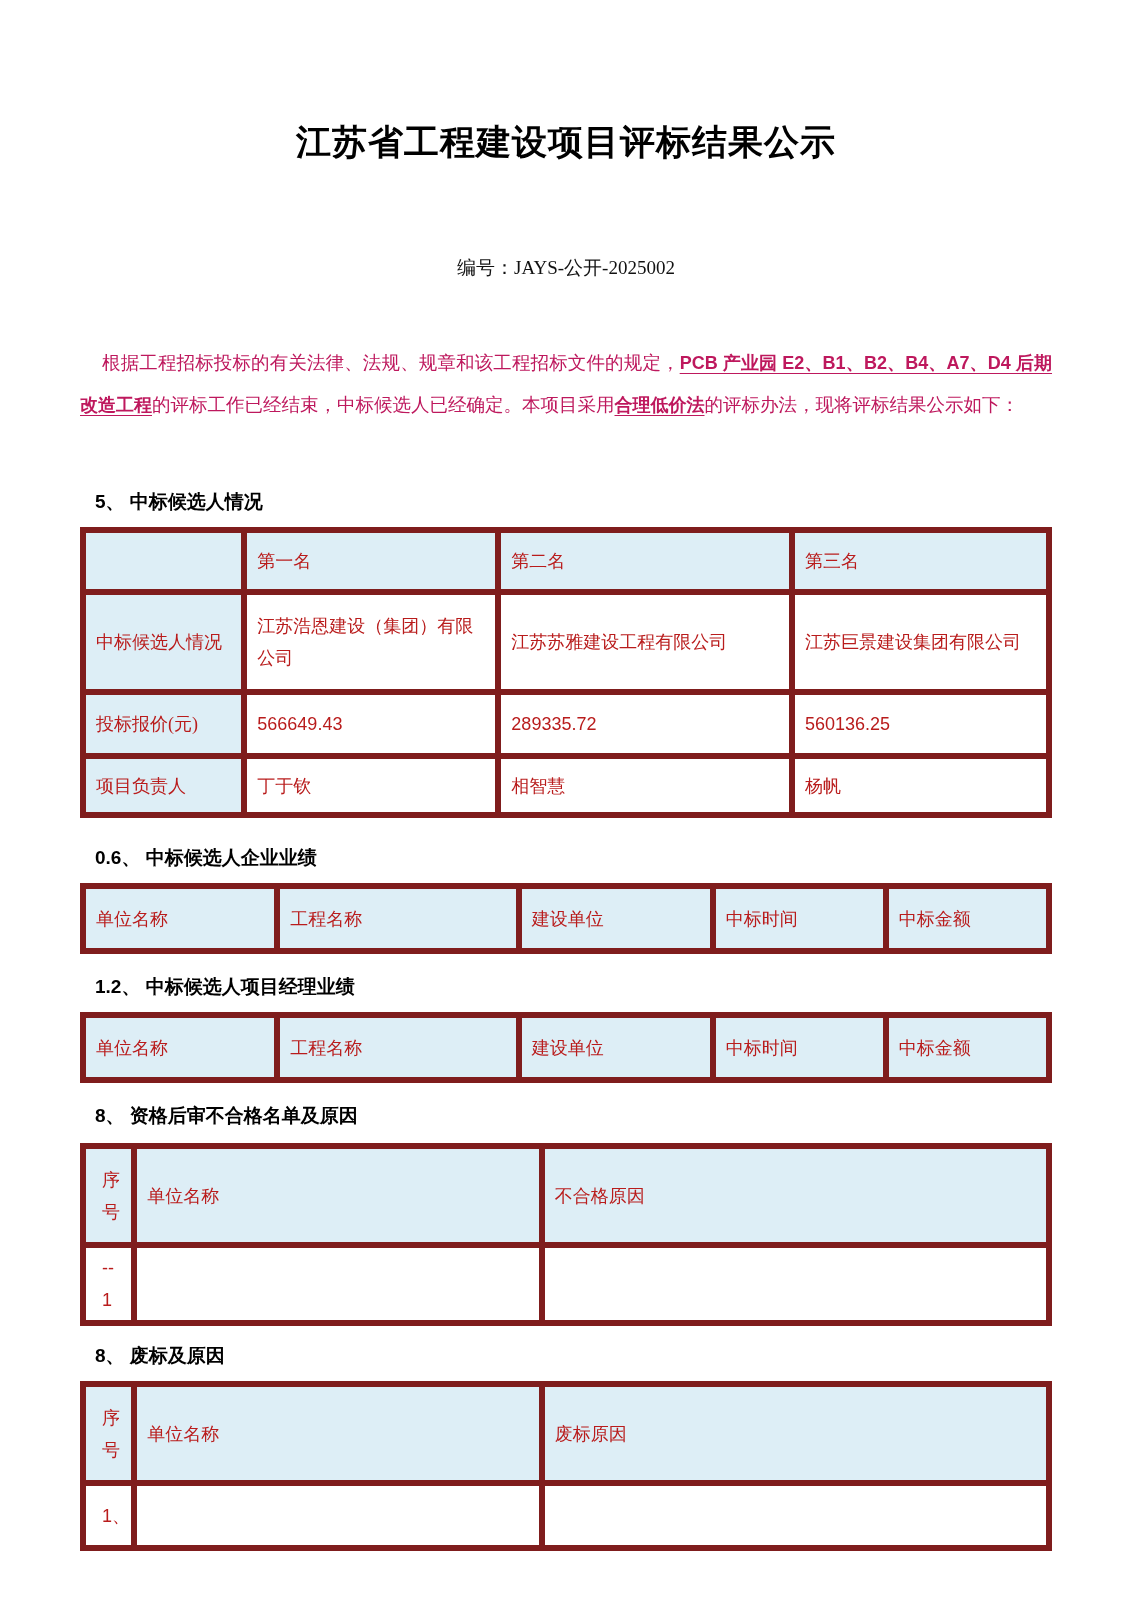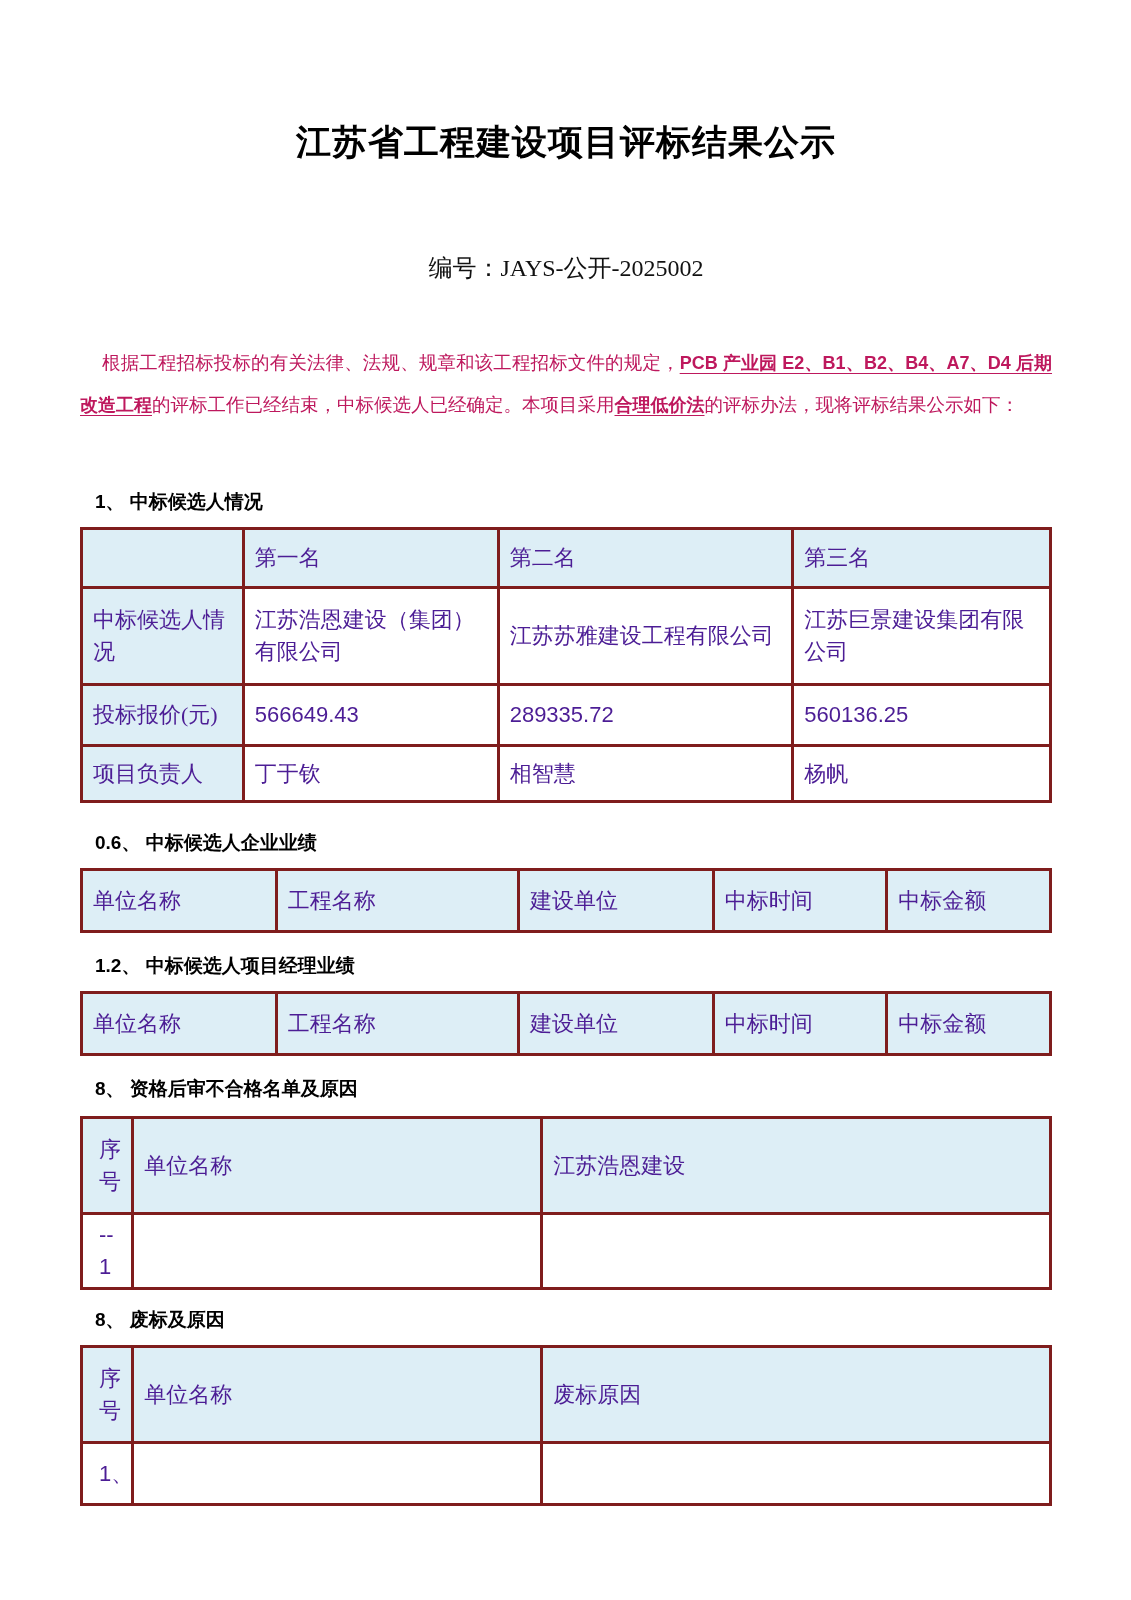--- a/index.html
+++ b/index.html
@@ -16,21 +16,21 @@
     margin: 118px 0 0 0;
     text-align: center;
     font-size: 35px; line-height: 50px;
     font-weight: 700; color: #000;
     letter-spacing: 1px;
     font-family: "Liberation Serif", serif;
   }
   .docnum {
     margin: 88px 0 0 0;
     text-align: center;
-    font-size: 24px; line-height: 24px;
+    font-size: 19px; line-height: 24px;
     color: #111;
   }
   .intro {
     margin: 62px 0 0 0;
     font-size: 18.5px; line-height: 42px;
     text-align: justify;
     text-indent: 22px;
     color: #be185d;
   }
   .bu {
@@ -55,27 +55,27 @@
 
   table.t {
     border-collapse: collapse;
     table-layout: fixed;
     width: 972px;
     margin-top: 13px;
     border: 2px solid #a3cbdf;
   }
   table.t2wrap { margin-top: 15px; }
   .t th, .t td {
-    border: 3px solid #7f1d1d;
+    border: 6px solid #7f1d1d;
     padding: 4px 10px;
-    font-size: 22px;
+    font-size: 18px;
     font-weight: 400;
     text-align: left;
     vertical-align: middle;
-    color: #4c1d95;
+    color: #b91c1c;
     word-break: break-all;
     line-height: 32px;
   }
   .t th { background: #ddeef6; }
   .num {
     font-family: "Liberation Sans", sans-serif;
     font-size: 17.5px;
   }
   
   .t1 .r-head  th { height: 48px; }
@@ -91,21 +91,21 @@
 <body>
 
 <div class="doc">
 
   <h1 class="title">江苏省工程建设项目评标结果公示</h1>
 
   <p class="docnum">编号：JAYS-公开-2025002</p>
 
   <p class="intro"><span>根据工程招标投标的有关法律、法规、规章和该工程招标文件的规定，</span><span class="bu">PCB 产业园 E2、B1、B2、B4、A7、D4 后期改造工程</span><span>的评标工作已经结束，中标候选人已经确定。本项目采用</span><span class="bu">合理低价法</span><span>的评标办法，现将评标结果公示如下：</span></p>
 
-  <h2 class="sec s1">1、 中标候选人情况</h2>
+  <h2 class="sec s1">5、 中标候选人情况</h2>
 
   <table class="t t1">
     <colgroup>
       <col style="width:16.7%">
         <col style="width:26.3%">
         <col style="width:30.4%">
         <col style="width:26.6%">
     </colgroup>
     <tbody>
         <tr class="r-head">
@@ -182,21 +182,21 @@
   <table class="t tseq t2wrap">
     <colgroup>
       <col style="width:5.3%">
         <col style="width:42.2%">
         <col style="width:52.5%">
     </colgroup>
     <tbody>
         <tr class="r-h">
       <th class="c-no">序号</th>
       <th>单位名称</th>
-      <th>江苏浩恩建设</th>
+      <th>不合格原因</th>
     </tr>
     <tr class="r-d">
       <td class="c-no num">--1</td>
       <td></td>
       <td></td>
     </tr>
   </tbody>
     </table>
 
   <h2 class="sec s3">8、 废标及原因</h2>

